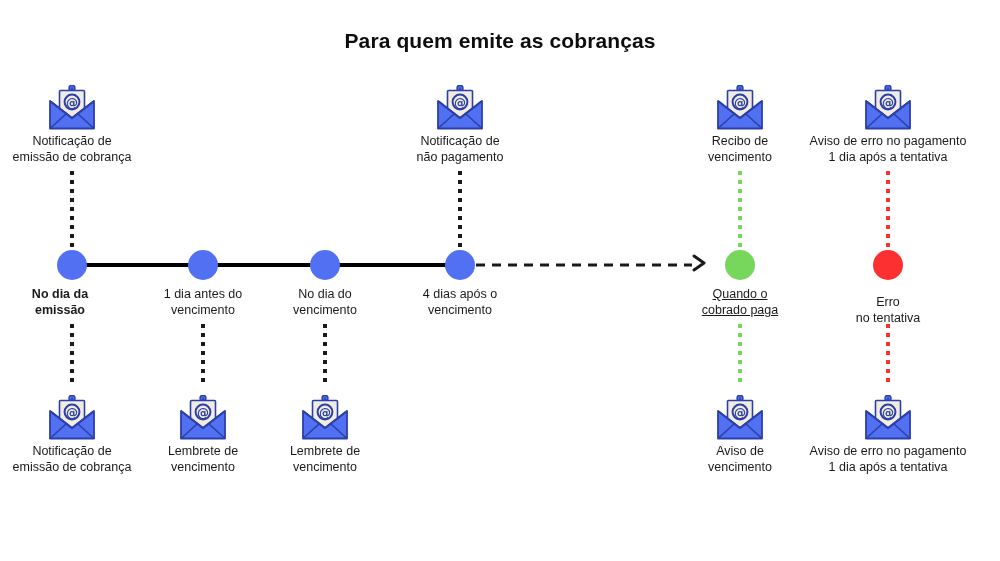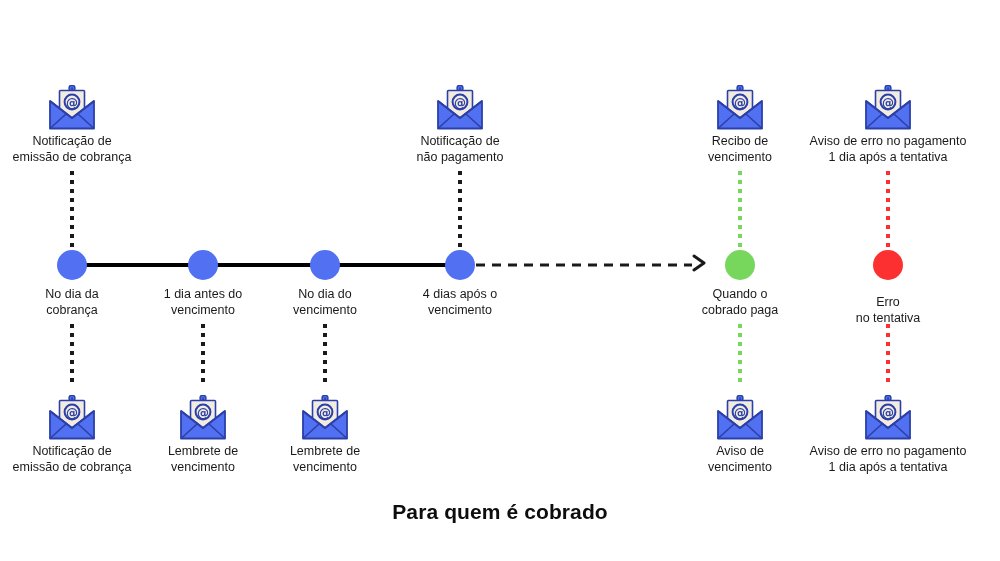--- a/index.html
+++ b/index.html
@@ -88,20 +88,21 @@
   .arrowhead {
     position: absolute;
     transform: translate(-50%, -50%);
   }
 </style>
 </head>
 <body>
 
 <div id="stage">
 
+  <div class="diagram-title" id="title-top">Para quem emite as cobranças</div>
 
   <div id="layers">
       <div class="mainline" style="left: 72px; width: 388px; top: 265px; background: rgb(0, 0, 0);"></div>
       <div class="dashline" style="left: 460px; width: 232px; top: 265px;"></div>
       <div class="arrowhead" style="left: 700px; top: 265px;"><svg width="16" height="18" viewBox="0 0 16 18">
           <path d="M2 2 L12 9 L2 16" fill="none" stroke="#1a1a1a" stroke-width="3" stroke-linecap="round" stroke-linejoin="round"></path>
         </svg></div>
       <div class="env-icon" style="left: 72px; top: 85px;">
   <svg viewBox="0 0 52 46" xmlns="http://www.w3.org/2000/svg">
     <circle cx="26" cy="3.2" r="3" fill="#5271f2" stroke="#2b3fa8" stroke-width="1.4"></circle>
@@ -124,23 +125,23 @@
         <i style="background: rgb(26, 26, 26);"></i>
         <i style="background: rgb(26, 26, 26);"></i>
         <i style="background: rgb(26, 26, 26);"></i>
         <i style="background: rgb(26, 26, 26);"></i>
         <i style="background: rgb(26, 26, 26);"></i>
         <i style="background: rgb(26, 26, 26);"></i>
         <i style="background: rgb(26, 26, 26);"></i>
         <i style="background: rgb(26, 26, 26);"></i>
       </div>
       <div class="node-dot" style="width: 30px; height: 30px; left: 72px; top: 265px; background: rgb(82, 113, 242);"></div>
-      <div class="caption" style="left: 72px; top: 286px;">
+      <div class="caption" style="left: 60px; top: 286px; font-weight: bold;">
         <span class="ln">No dia da</span>
-        <span class="ln">cobrança</span>
+        <span class="ln">emissão</span>
       </div>
       <div class="vline" style="left: 72px; top: 324px; height: 67px;">
         <i style="background: rgb(26, 26, 26);"></i>
         <i style="background: rgb(26, 26, 26);"></i>
         <i style="background: rgb(26, 26, 26);"></i>
         <i style="background: rgb(26, 26, 26);"></i>
         <i style="background: rgb(26, 26, 26);"></i>
         <i style="background: rgb(26, 26, 26);"></i>
         <i style="background: rgb(26, 26, 26);"></i>
       </div>
@@ -278,21 +279,21 @@
         <i style="background: rgb(119, 214, 92);"></i>
         <i style="background: rgb(119, 214, 92);"></i>
         <i style="background: rgb(119, 214, 92);"></i>
         <i style="background: rgb(119, 214, 92);"></i>
         <i style="background: rgb(119, 214, 92);"></i>
         <i style="background: rgb(119, 214, 92);"></i>
         <i style="background: rgb(119, 214, 92);"></i>
         <i style="background: rgb(119, 214, 92);"></i>
       </div>
       <div class="node-dot" style="width: 30px; height: 30px; left: 740px; top: 265px; background: rgb(119, 214, 92);"></div>
-      <div class="caption" style="left: 740px; top: 286px;">
+      <div class="caption" style="left: 740px; top: 286px; text-decoration: underline;">
         <span class="ln">Quando o</span>
         <span class="ln">cobrado paga</span>
       </div>
       <div class="vline" style="left: 740px; top: 324px; height: 67px;">
         <i style="background: rgb(119, 214, 92);"></i>
         <i style="background: rgb(119, 214, 92);"></i>
         <i style="background: rgb(119, 214, 92);"></i>
         <i style="background: rgb(119, 214, 92);"></i>
         <i style="background: rgb(119, 214, 92);"></i>
         <i style="background: rgb(119, 214, 92);"></i>
@@ -369,15 +370,14 @@
     <path d="M4 43.5 L20 29" fill="none" stroke="#2b3fa8" stroke-width="1.6"></path>
     <path d="M48 43.5 L32 29" fill="none" stroke="#2b3fa8" stroke-width="1.6"></path>
   </svg>
       </div>
       <div class="caption" style="left: 888px; top: 443px;">
         <span class="ln">Aviso de erro no pagamento</span>
         <span class="ln">1 dia após a tentativa</span>
       </div>
     </div>
 
-  <div class="diagram-title" id="title-bottom">Para quem é cobrado</div>
 
 </div>
 
 </body></html>

